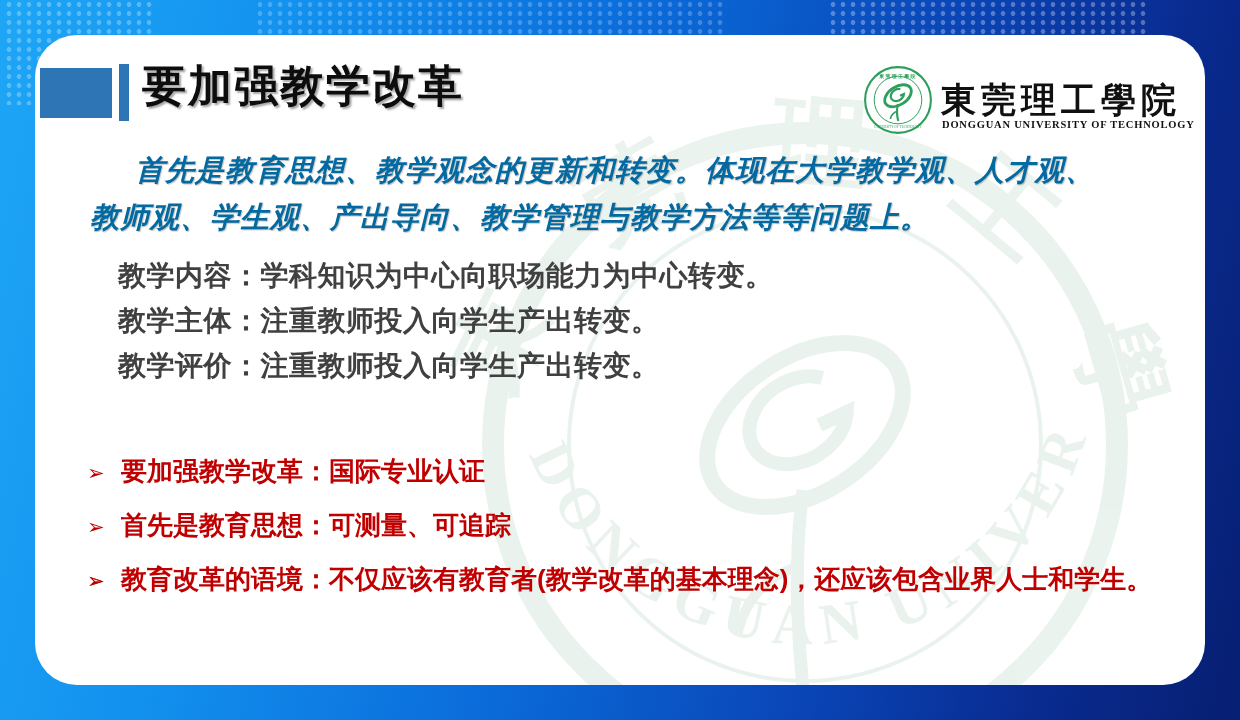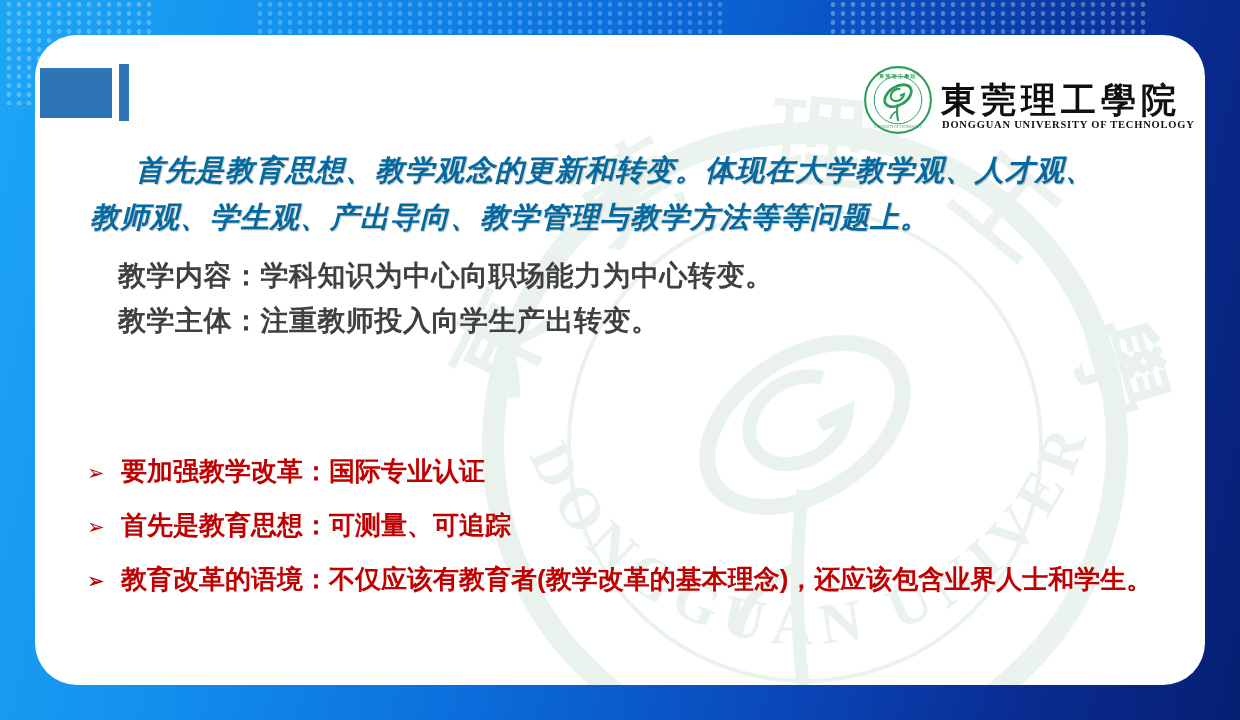--- a/index.html
+++ b/index.html
@@ -99,20 +99,21 @@
     <text fill="#DCEBE2" font-family="Liberation Serif, DejaVu Serif, serif" font-weight="bold">
       <textPath href="#arcTop" startOffset="8%" font-size="96" letter-spacing="30">東 莞 理 工 學 院</textPath>
     </text>
     <text fill="#DCEBE2" font-family="Liberation Serif, DejaVu Serif, serif" font-weight="bold">
       <textPath href="#arcBot" startOffset="4%" font-size="58" letter-spacing="10">DONGGUAN UNIVERSITY OF TECHNOLOGY</textPath>
     </text>
   </svg>
 
   <div class="accent-rect"></div>
   <div class="accent-bar"></div>
+  <h1 class="page-title">要加强教学改革</h1>
 
   <div class="logo">
     <svg width="70" height="70" viewBox="0 0 100 100">
       <circle cx="50" cy="50" r="47" fill="#ffffff" stroke="#2E9E5B" stroke-width="3"></circle>
       <circle cx="50" cy="50" r="34" fill="none" stroke="#2E9E5B" stroke-width="1.4"></circle>
       <g fill="none" stroke="#2E9E5B">
         <g transform="rotate(-33 50 44)">
           <ellipse cx="50" cy="44" rx="21" ry="13" stroke-width="4"></ellipse>
           <path d="M 58,38 A 10,8 0 1 0 58.5,46.5 L 52.5,45.5" stroke-width="3.2"></path>
         </g>
@@ -131,20 +132,21 @@
   </div>
 
   <p class="intro">
     <span class="l1">首先是教育思想、教学观念的更新和转变。体现在大学教学观、人才观、</span>
     <span class="l2">教师观、学生观、产出导向、教学管理与教学方法等等问题上。</span>
   </p>
 
   <ul class="points">
     <li>教学内容：学科知识为中心向职场能力为中心转变。</li>
     <li>教学主体：注重教师投入向学生产出转变。</li>
+    <li>教学评价：注重教师投入向学生产出转变。</li>
   </ul>
 
   <ul class="bullets">
     <li>
       <span class="marker">➢</span>
       <span>要加强教学改革：国际专业认证</span>
     </li>
     <li>
       <span class="marker">➢</span>
       <span>首先是教育思想：可测量、可追踪</span>

